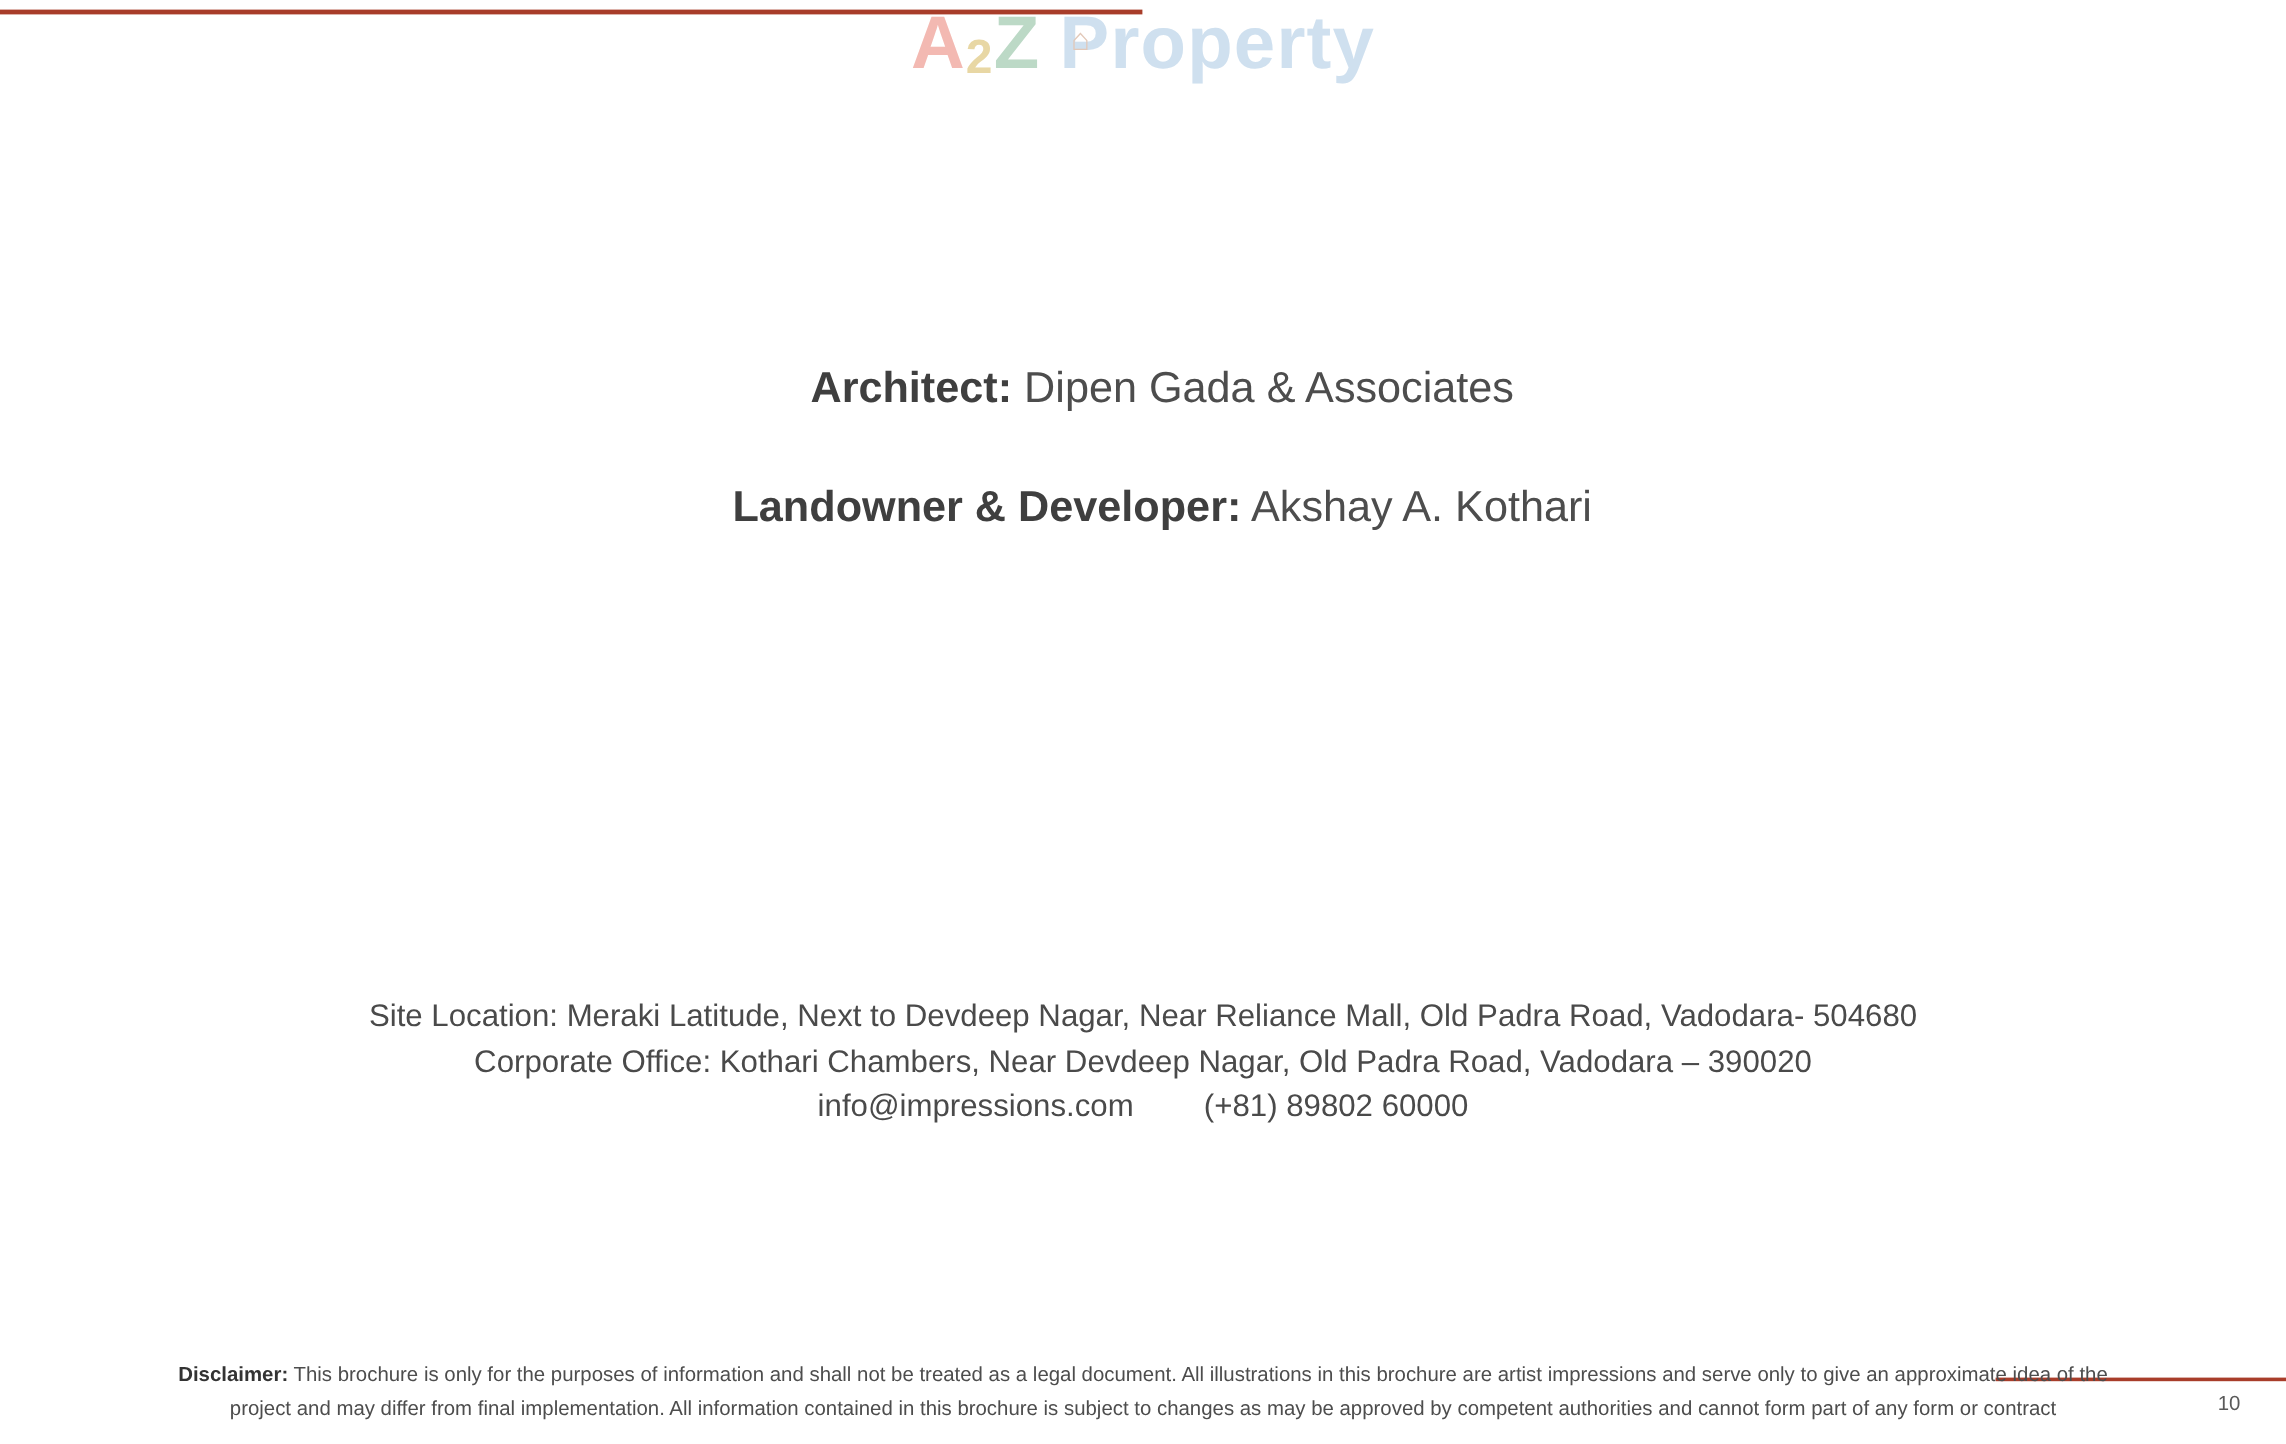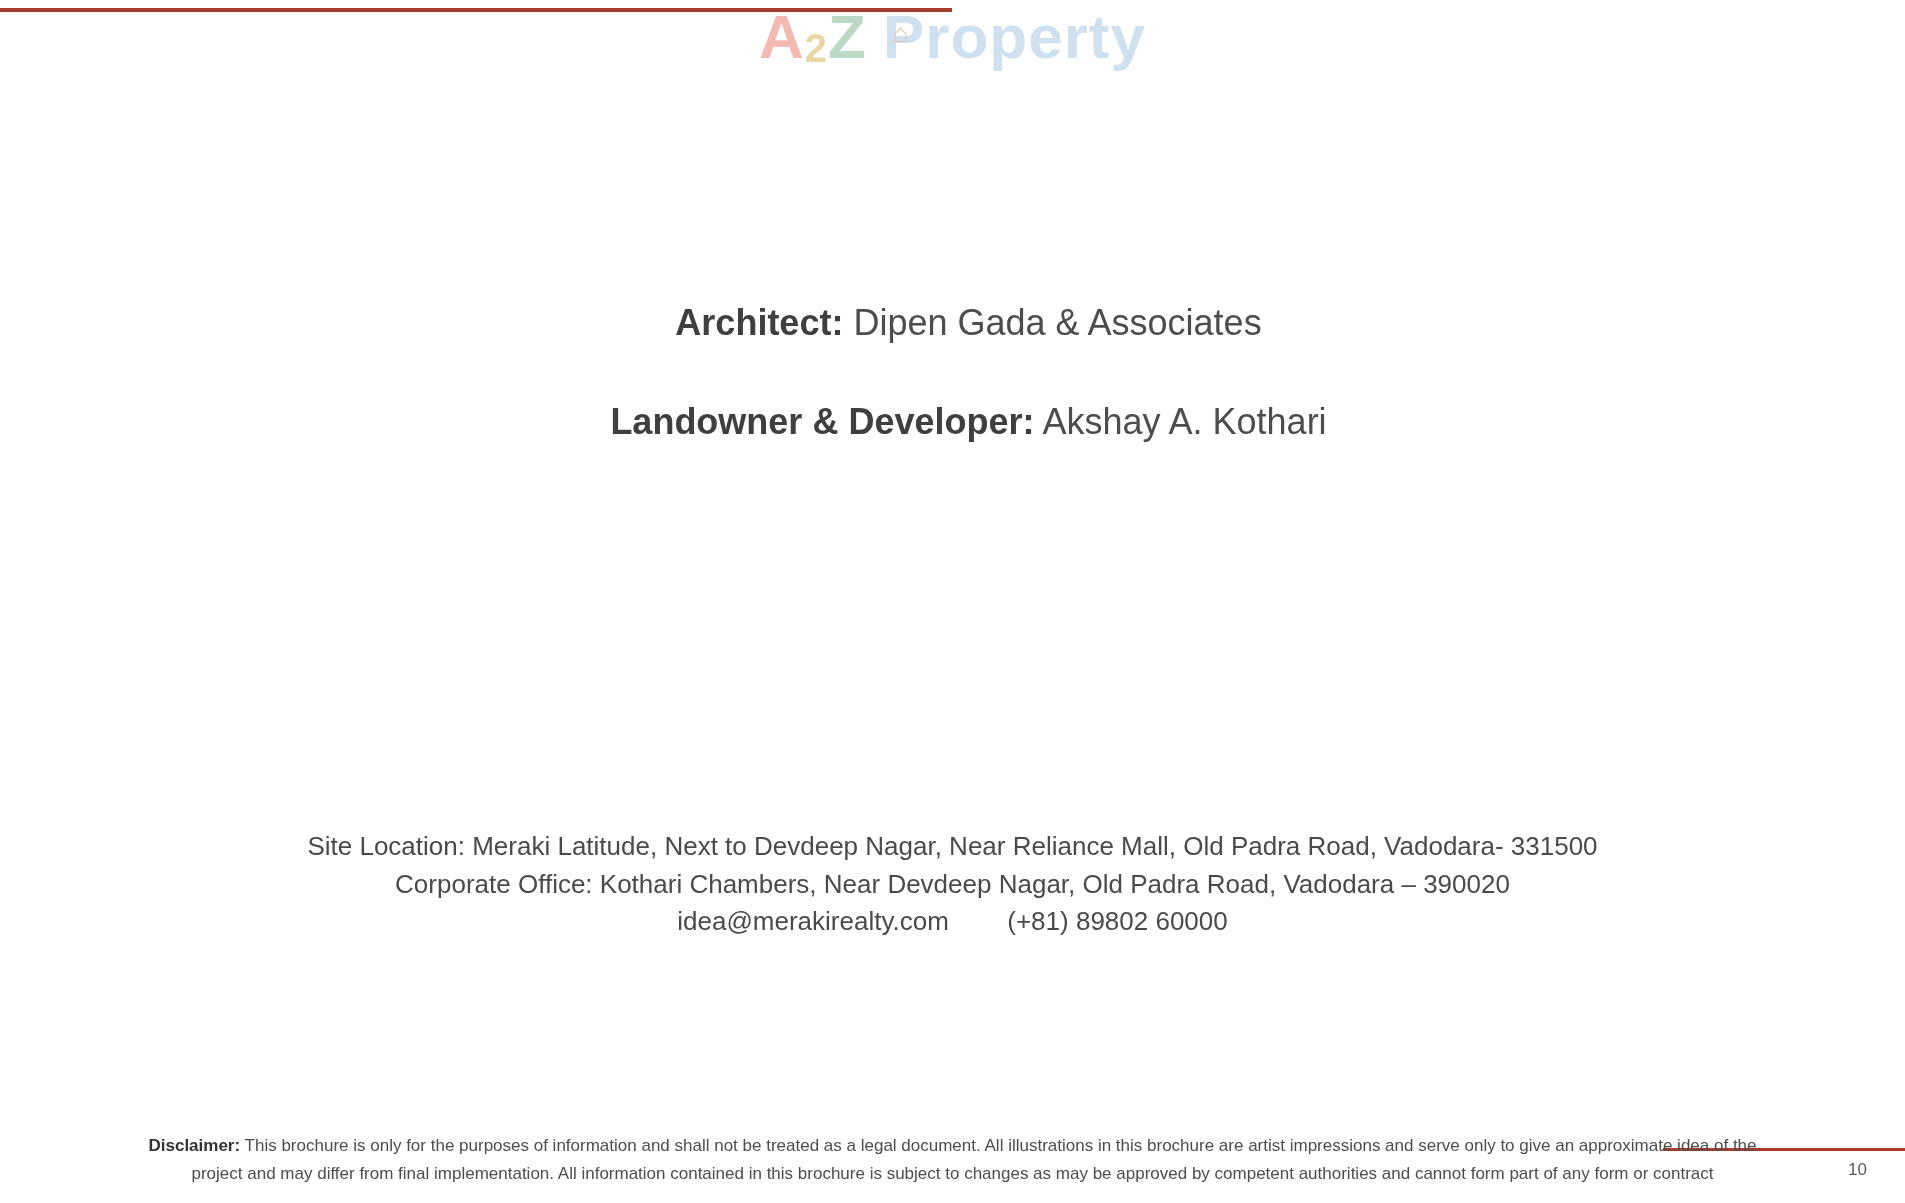--- a/index.html
+++ b/index.html
@@ -159,24 +159,24 @@
       <span>Dipen Gada &amp; Associates</span>
     </p>
     <div class="credit-gap"></div>
     <p class="credit-line">
       <span class="lbl">Landowner &amp; Developer:</span>
       <span>Akshay A. Kothari</span>
     </p>
   </div>
 
   <div class="address">
-    <div>Site Location: Meraki Latitude, Next to Devdeep Nagar, Near Reliance Mall, Old Padra Road, Vadodara- 331500</div>
+    <div>Site Location: Meraki Latitude, Next to Devdeep Nagar, Near Reliance Mall, Old Padra Road, Vadodara- 504680</div>
     <div>Corporate Office: Kothari Chambers, Near Devdeep Nagar, Old Padra Road, Vadodara – 390020</div>
     <div>
-      <span>idea@merakirealty.com</span>
+      <span>info@impressions.com</span>
       <span class="contact-gap"></span>
       <span>(+81) 89802 60000</span>
     </div>
   </div>
 
   <div class="disclaimer">
     <span class="lbl">Disclaimer:</span>
     <span>This brochure is only for the purposes of information and shall not be treated as a legal document. All illustrations in this brochure are artist impressions and serve only to give an approximate idea of the project and may differ from final implementation. All information contained in this brochure is subject to changes as may be approved by competent authorities and cannot form part of any form or contract</span>
   </div>
 

